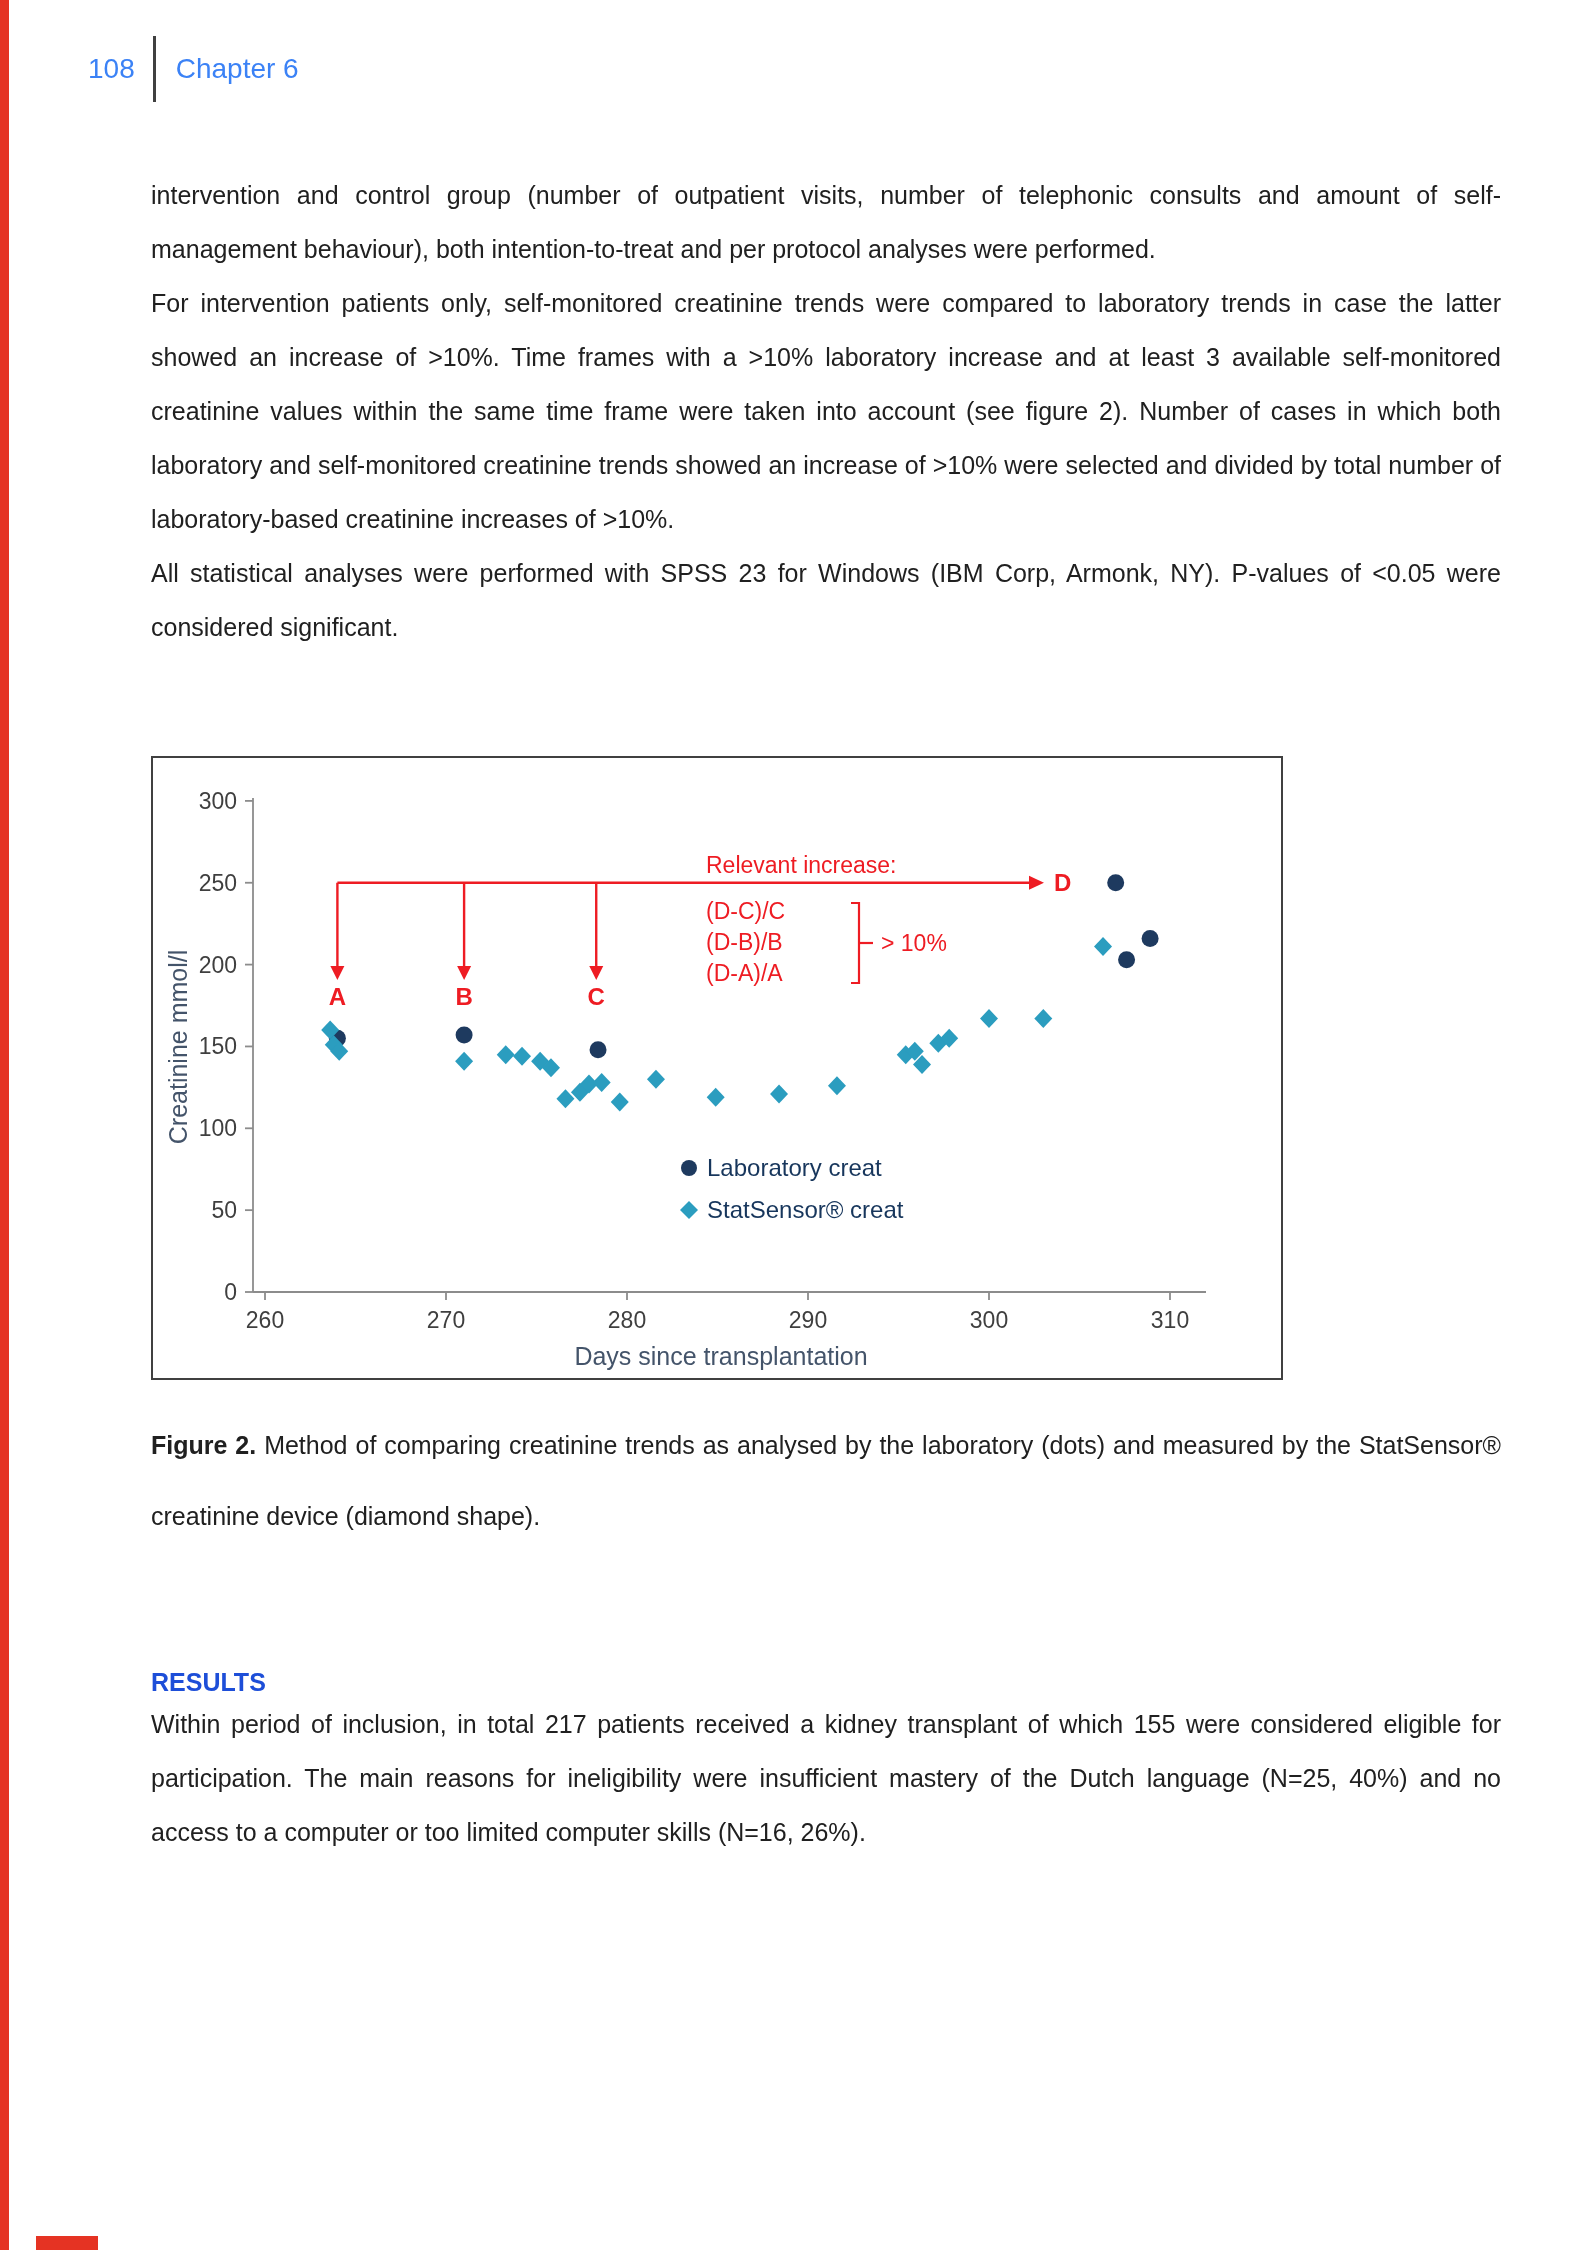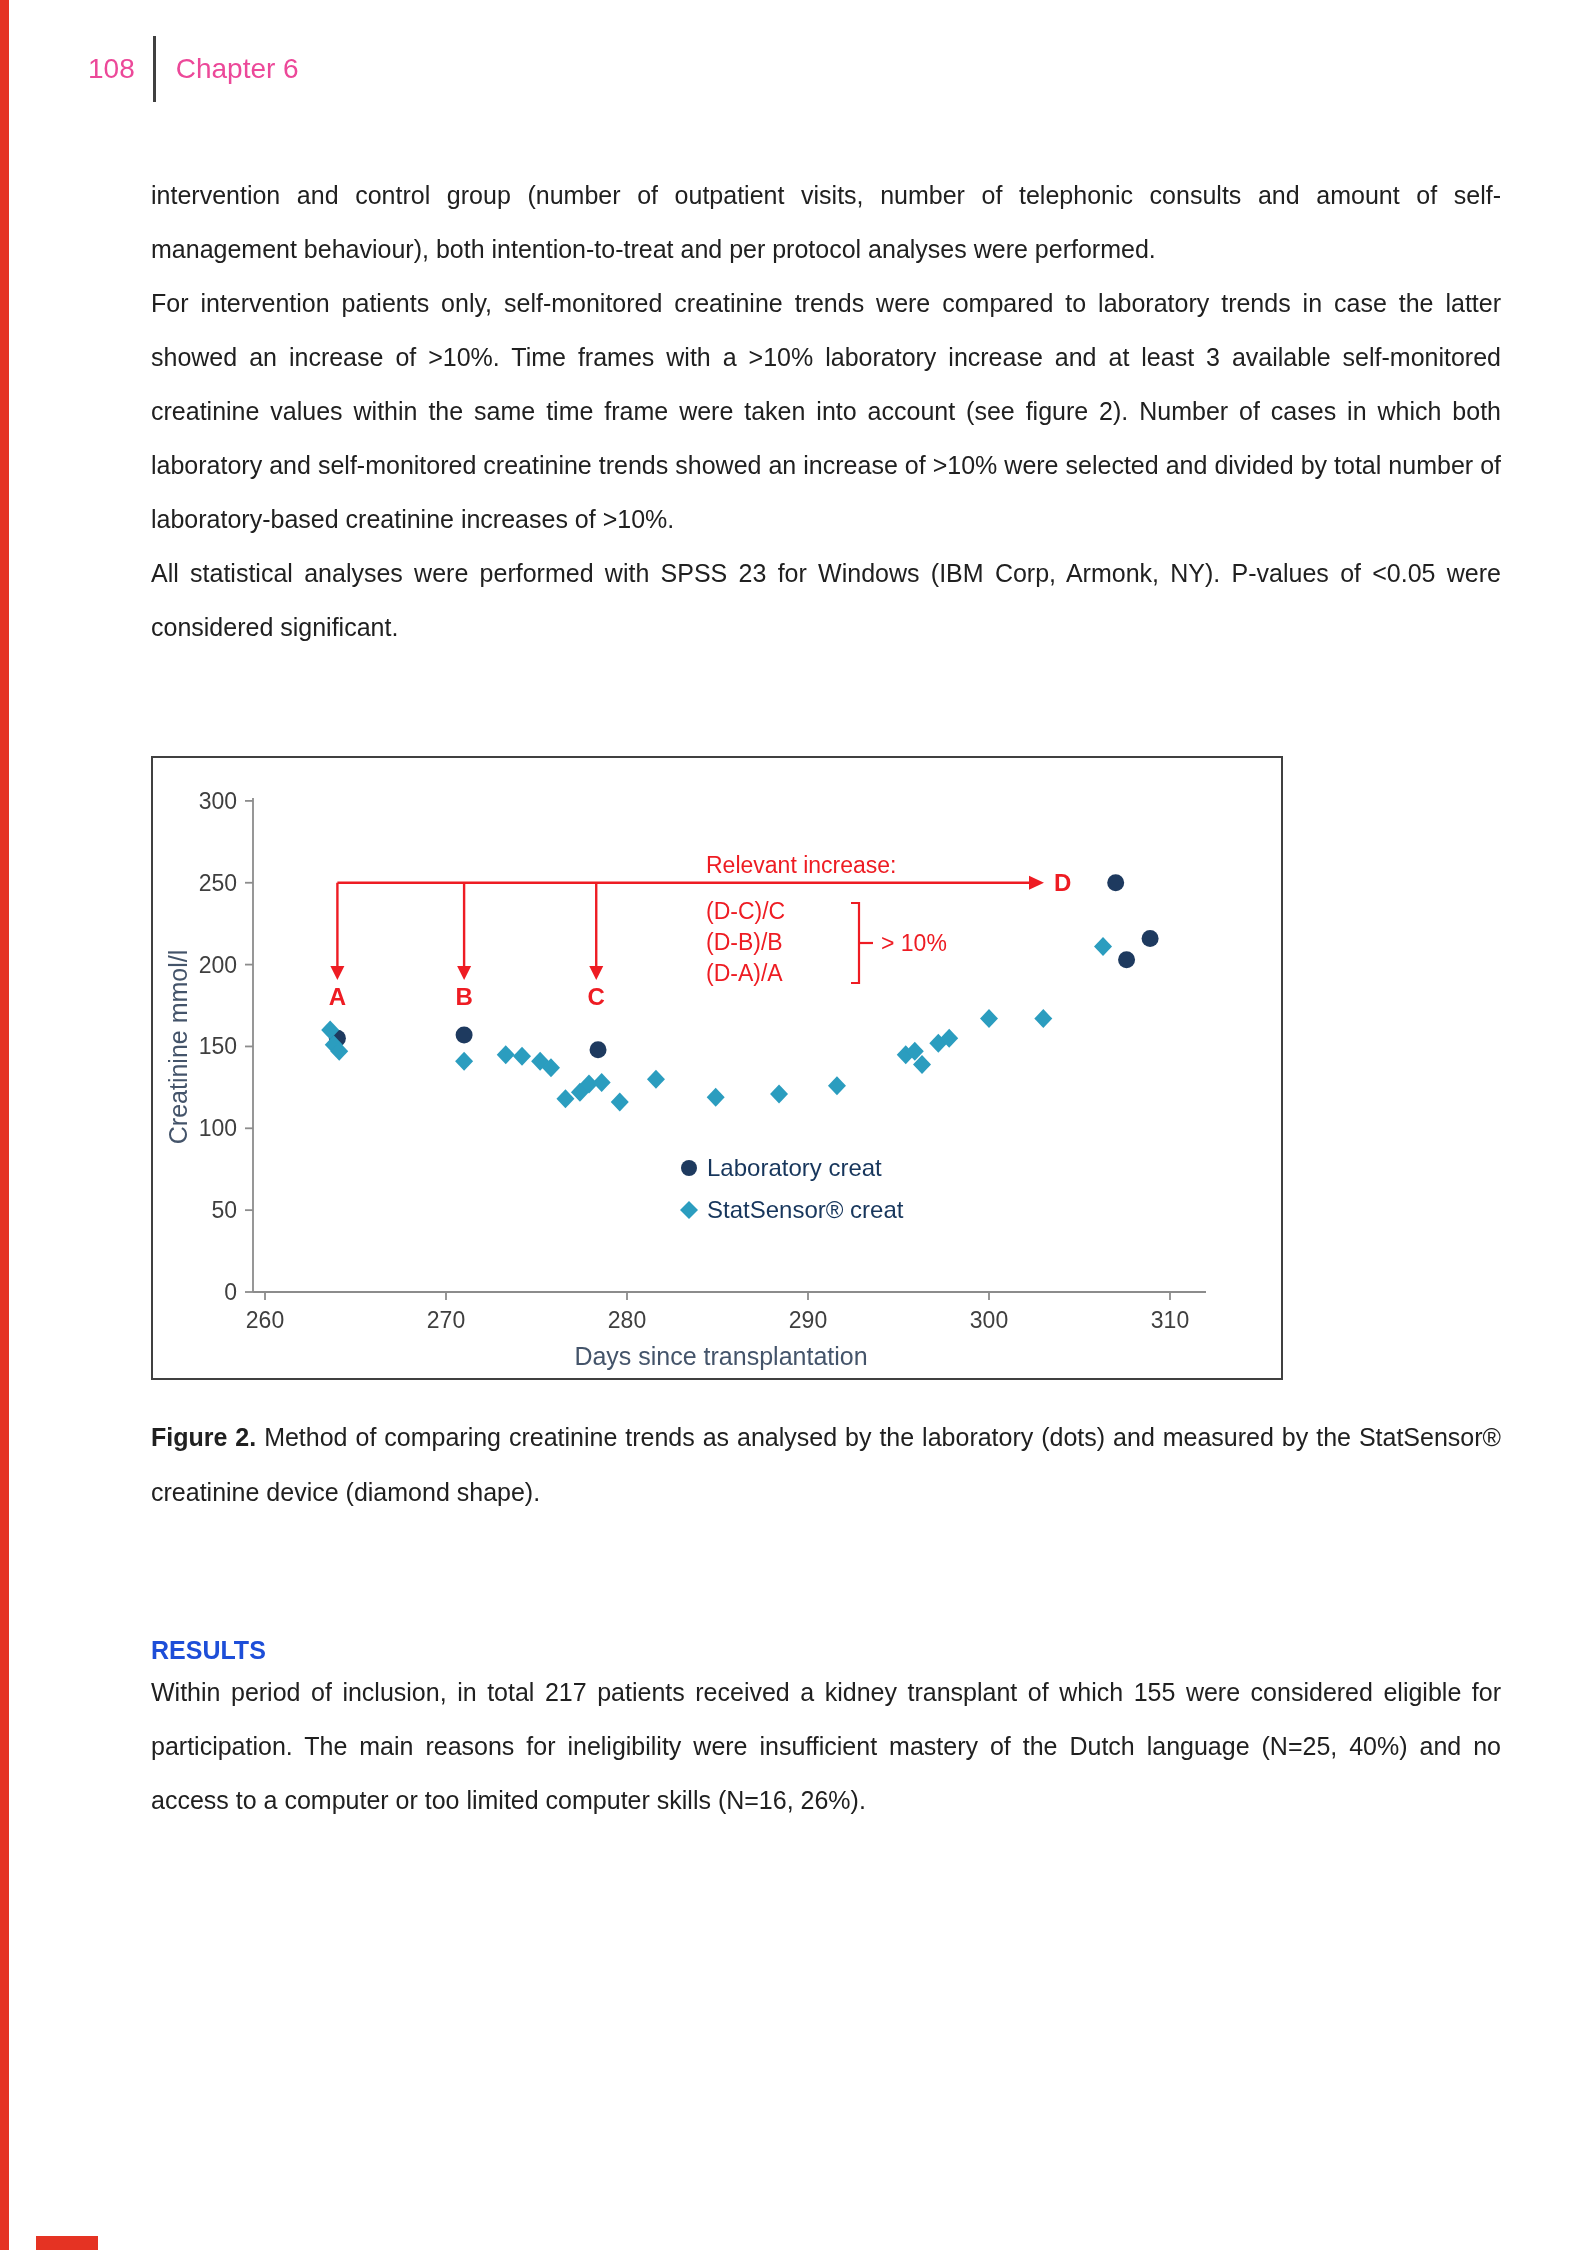--- a/index.html
+++ b/index.html
@@ -6,35 +6,35 @@
   html, body { margin: 0; padding: 0; }
   body {
     width: 1594px; height: 2250px; position: relative;
     background: #ffffff; overflow: hidden;
     font-family: "Liberation Sans", sans-serif; color: #202020;
   }
   .red-strip { position: absolute; left: 0; top: 0; width: 9px; height: 2250px; }
   .red-mark { position: absolute; left: 36px; bottom: 0; width: 62px; height: 14px; }
   .header {
     position: absolute; top: 36px; left: 88px;
-    display: flex; align-items: center; font-size: 28px; color: #ec4899; text-align: center;
+    display: flex; align-items: center; font-size: 28px; color: #3b82f6; text-align: center;
   }
   .header .divider { width: 3px; height: 66px; background: #404040; margin: 0 20px 0 18px; }
   .content { position: absolute; left: 151px; top: 168px; width: 1350px; }
   p.body-text {
     margin: 0; font-size: 25px; line-height: 54px;
     text-align: justify; color: #202020;
   }
   .figure-box {
     margin-top: 102px; width: 1132px; border: 2px solid #404040;
     padding: 14px 8px 6px 8px; background: #ffffff;
   }
   svg { display: block; }
   svg text { font-family: "Liberation Sans", sans-serif; }
-  .caption { margin-top: 30px; font-size: 25px; line-height: 55px; text-align: justify; margin-bottom: 0; }
+  .caption { margin-top: 30px; font-size: 25px; line-height: 71px; text-align: justify; margin-bottom: 0; }
   .caption strong { font-weight: bold; }
   .results-heading { margin-top: 116px; margin-bottom: 0; font-size: 25px; font-weight: bold; color: #1d4ed8; }
   .results-par { margin-top: 52px; }
 </style>
 </head>
 <body>
 
 <div class="red-strip" style="background: rgb(229, 51, 35);"></div>
 <div class="red-mark" style="background: rgb(229, 51, 35);"></div>
 

